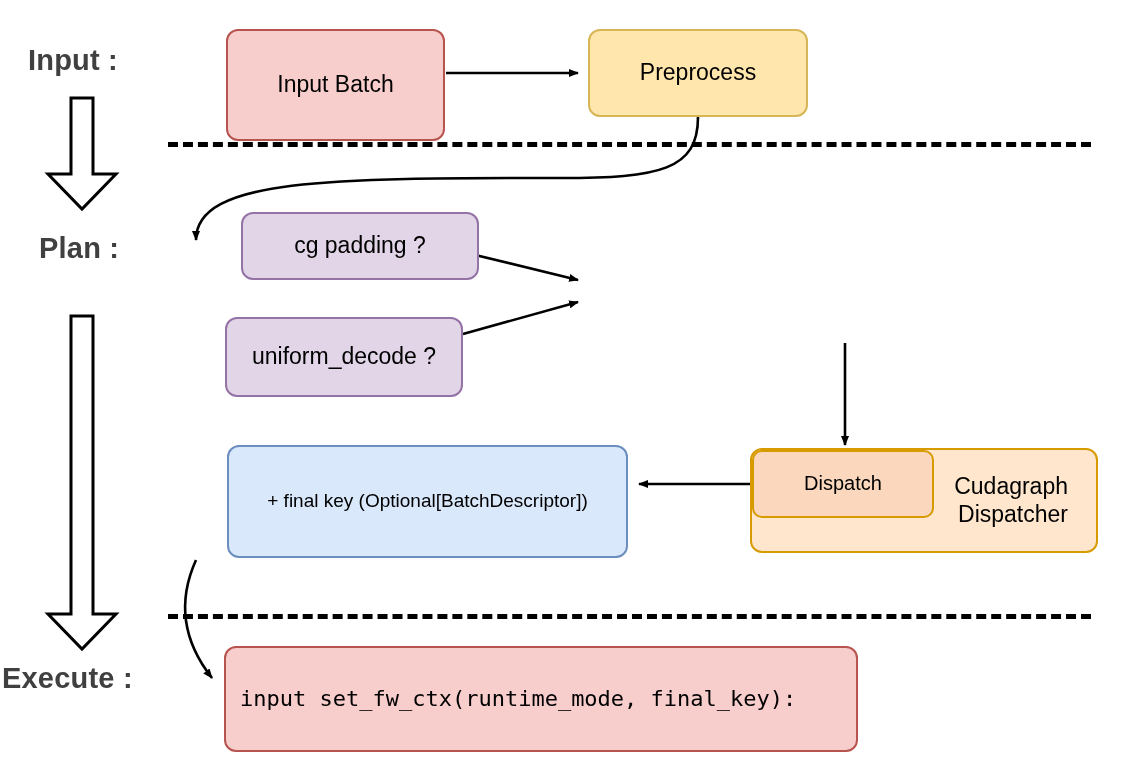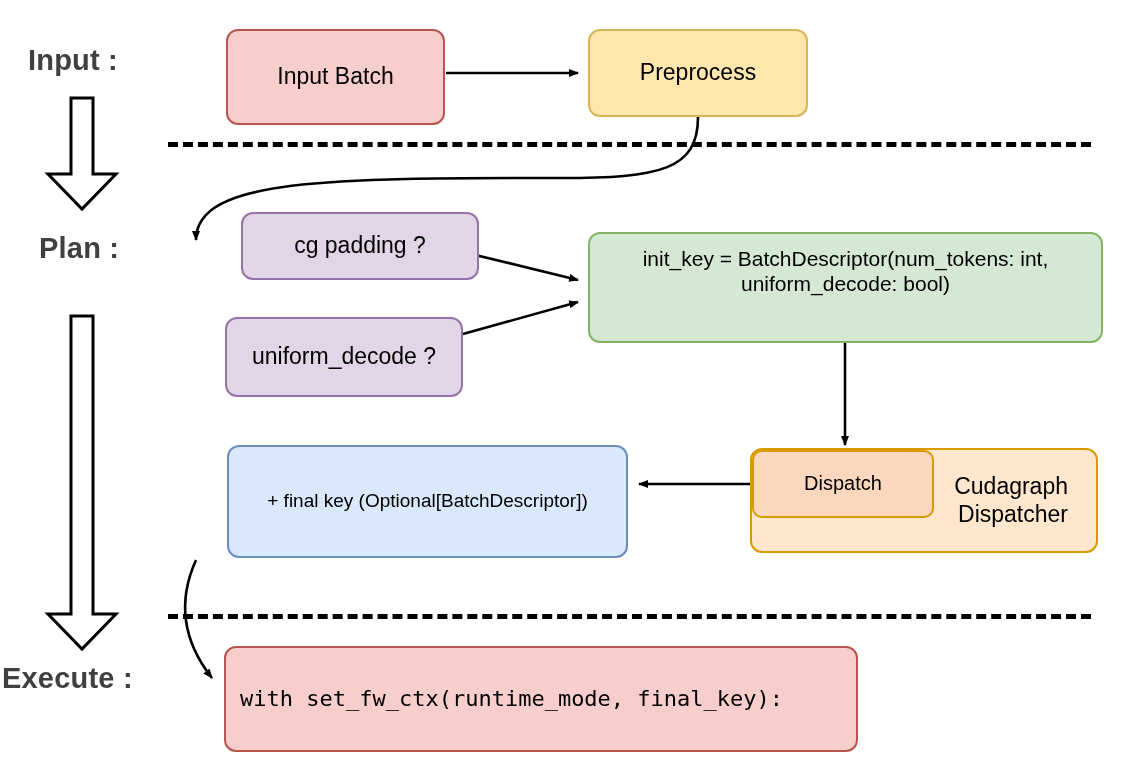--- a/index.html
+++ b/index.html
@@ -122,46 +122,40 @@
 
     <g>
       <line x1="751" y1="484" x2="639" y2="484" stroke="#000000" stroke-width="2.6" marker-end="url(#arrowhead)"></line>
     </g>
 
     <g>
       <path d="M 196,560 C 178,600 182,640 212,678" fill="none" stroke="#000000" stroke-width="2.6" marker-end="url(#arrowhead)"></path>
     </g>
   </svg>
 
-  <div class="node" style="left:226px; top:29px; width:219px; height:96px;
+  <div class="node" style="left:226px; top:29px; width:219px; height:112px;
               background:#f8cecc; border-color:#b85450; font-size:23px;">
     <span>Input Batch</span>
   </div>
 
   <div class="node" style="left:588px; top:29px; width:220px; height:88px;
               background:#ffe6ad; border-color:#d6b656; font-size:23px;">
     <span>Preprocess</span>
   </div>
 
   <div class="node" style="left:225px; top:212px; width:238px; height:68px;
               background:#e1d5e7; border-color:#9673a6; font-size:23px;margin-left:16px;">
     <span>cg padding ?</span>
   </div>
 
   <div class="node" style="left:225px; top:296px; width:238px; height:80px;
               background:#e1d5e7; border-color:#9673a6; font-size:23px;margin-top:21px;">
     <span>uniform_decode ?</span>
   </div>
 
-  <div class="node" style="left:588px; top:232px; width:515px; height:111px;
-              background:#d5e8d4; border-color:#82b366; font-size:21px;
-              flex-direction:column; justify-content:flex-start; padding-top:13px;">
-    <span>init_key = BatchDescriptor(num_tokens: int,</span>
-    <span>uniform_decode: bool)</span>
-  </div>
 
   <div class="node" style="left:750px; top:448px; width:348px; height:105px;
               background:#ffe6cc; border-color:#d79b00; font-size:23px;
               flex-direction:column; justify-content:center;
               align-items:flex-end; padding-right:28px;padding-left:38px;">
     <span>Cudagraph</span>
     <span>Dispatcher</span>
   </div>
 
   <div class="node" style="left:752px; top:450px; width:182px; height:68px;
@@ -172,17 +166,17 @@
 
   <div class="node" style="left:227px; top:445px; width:401px; height:113px;
               background:#dae8fc; border-color:#6c8ebf; font-size:19px;
               flex-direction:column; justify-content:center;">
     <span>+ final key (Optional[BatchDescriptor])</span>
   </div>
 
   <div class="node code" style="left:224px; top:646px; width:634px; height:106px;
               background:#f8cecc; border-color:#b85450;">
     <div class="code-lines">
-      <div>with set_fw_ctx(runtime_mode, final_key):</div>
+      <div>input set_fw_ctx(runtime_mode, final_key):</div>
     </div>
   </div>
 
 </div>
 
 </body></html>

